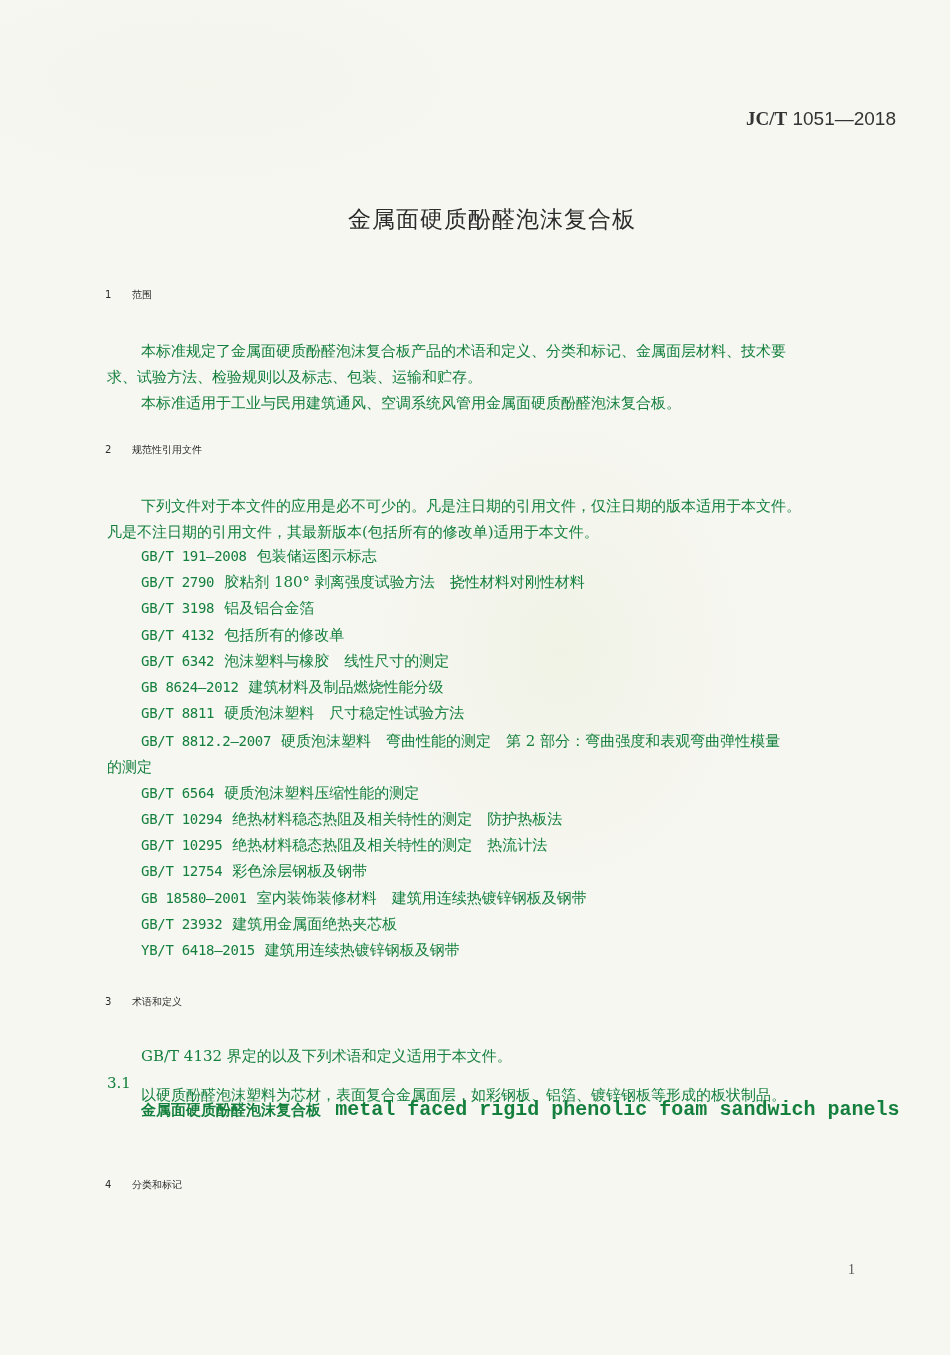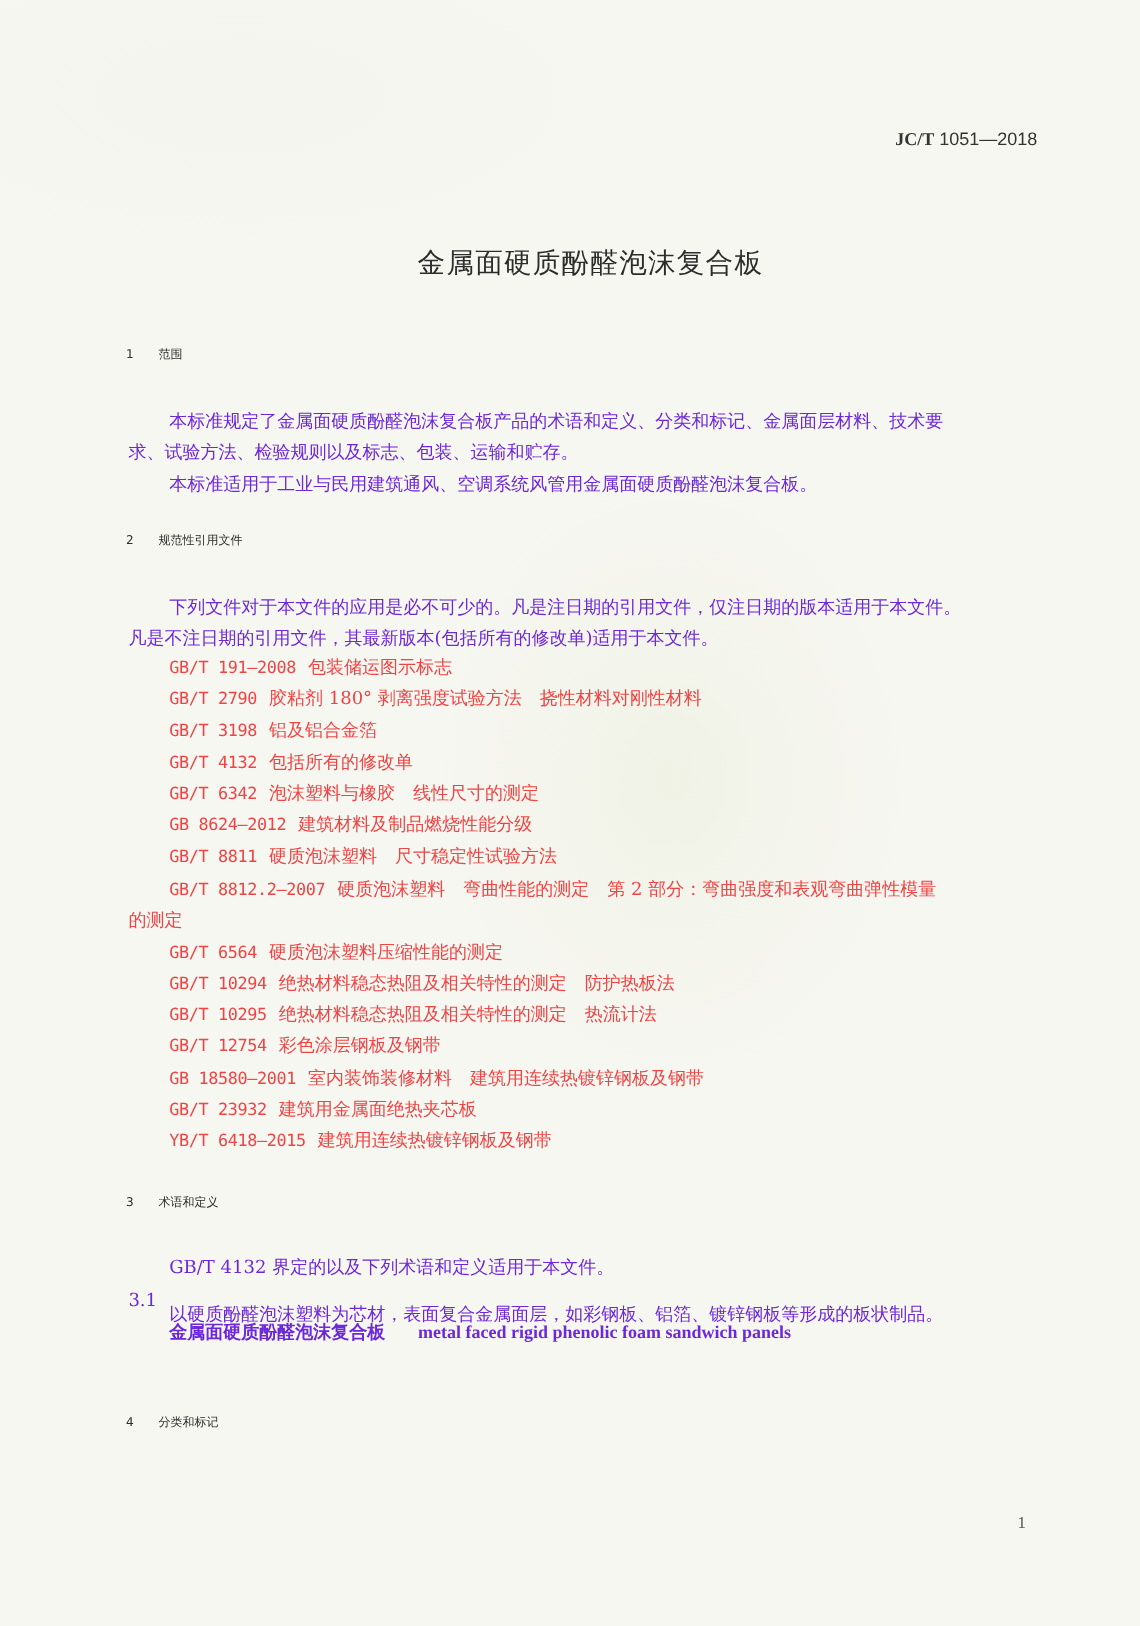--- a/index.html
+++ b/index.html
@@ -10,33 +10,33 @@
     font-family: "DejaVu Serif", serif;
   }
   .page-bg {
     position: absolute; inset: 0;
     background:
       radial-gradient(ellipse 300px 380px at 560px 650px, rgba(235,238,220,0.55), rgba(247,247,242,0) 70%),
       radial-gradient(ellipse 500px 200px at 200px 80px, rgba(240,242,232,0.5), rgba(247,247,242,0) 70%),
       #f7f7f2;
   }
   .abs { position: absolute; white-space: nowrap; }
-  .std-code { left: 746px; top: 108px; font-size: 15px; font-family: "Liberation Sans", sans-serif; color: #333; }
+  .std-code { left: 746px; top: 108px; font-size: 19px; font-family: "Liberation Sans", sans-serif; color: #333; }
   .std-code b { font-family: "Liberation Serif", serif; font-weight: bold; }
   .doc-title { left: 0; width: 984px; text-align: center; top: 204px; font-size: 23px; font-family: "DejaVu Sans", sans-serif; letter-spacing: 1px; color: #2c2c2c; }
   .heading { left: 105px; font-size: 10px; font-family: "DejaVu Sans", sans-serif; color: #2c2c2c; }
   .heading .num { display: inline-block; width: 27px; }
-  .para { font-size: 15px; line-height: 26px; color: #6d28d9; }
+  .para { font-size: 15px; line-height: 26px; color: #15803d; }
   .indent { left: 141px; }
   .flush { left: 107px; }
-  .ref { left: 141px; font-size: 15px; color: #ef4444; }
+  .ref { left: 141px; font-size: 15px; color: #15803d; }
   .ref .code { font-family: "DejaVu Sans Mono", monospace; font-size: 14px; letter-spacing: -0.3px; }
   .ref .gap { display: inline-block; width: 10px; }
   .term-zh { font-family: "DejaVu Sans", sans-serif; font-weight: bold; }
-  .term-en { font-family: Liberation Serif, serif; font-weight: bold; font-size: 15px; margin-left: 13px; }
+  .term-en { font-family: Liberation Mono, monospace; font-weight: bold; font-size: 20px; }
   .page-number { left: 848px; top: 1262px; font-size: 14px; font-family: "Liberation Serif", serif; color: #555; }
 </style>
 </head>
 <body>
 
 <div class="page-bg"></div>
 
 <div class="abs std-code"><b>JC/T</b> <span>1051—2018</span></div>
 
 <div class="abs doc-title">金属面硬质酚醛泡沫复合板</div>

